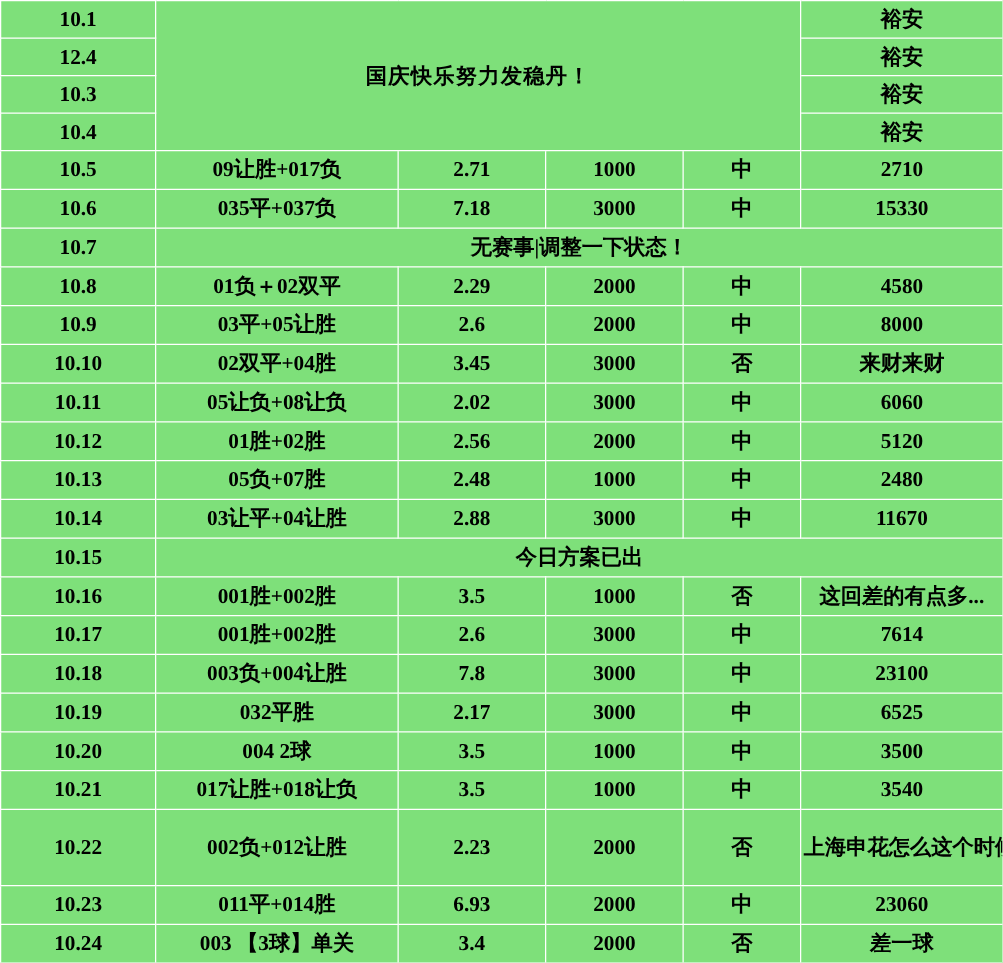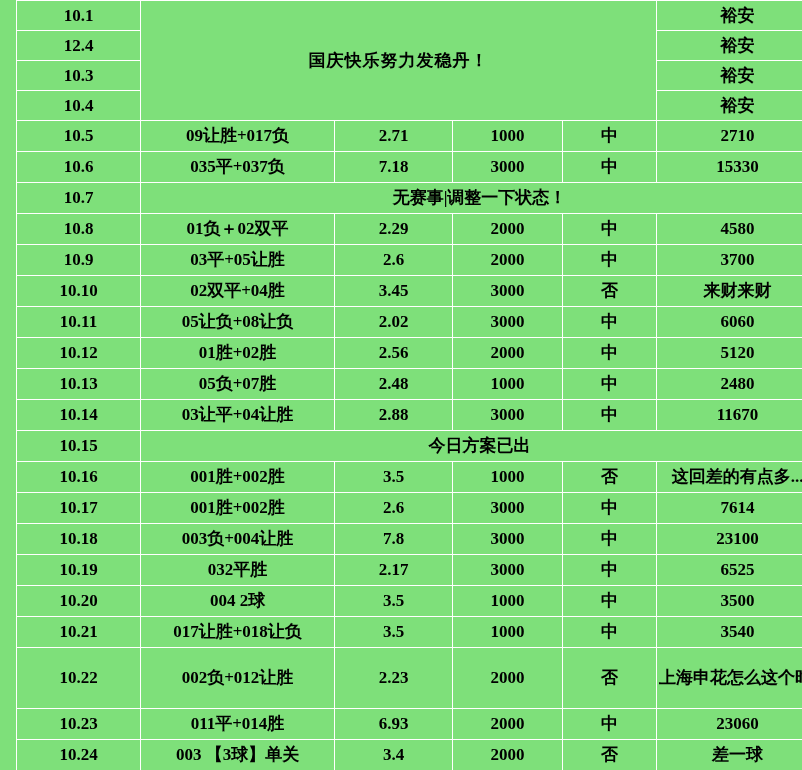--- a/index.html
+++ b/index.html
@@ -9,21 +9,20 @@
   }
   body {
     font-family: "Liberation Serif", "DejaVu Serif", serif;
   }
   .sheet {
     width: 802px;
     height: 770px;
     box-sizing: border-box;
     background: #7ee07a;
     overflow: hidden;
-    padding-left: 16px;
   }
   table.grid {
     width: 802px;
     border-collapse: collapse;
     table-layout: fixed;
     background: #7ee07a;
   }
   table.grid td {
     border: 1px solid #ffffff;
     text-align: center;
@@ -143,21 +142,21 @@
         <td class="result">中</td>
         <td class="profit">4580</td>
       </tr>
 
       <tr class="r-normal">
         <td class="date">10.9</td>
         <td class="pick">03平+05让胜</td>
         <td class="odds">2.6</td>
         <td class="stake">2000</td>
         <td class="result">中</td>
-        <td class="profit">3700</td>
+        <td class="profit">8000</td>
       </tr>
 
       <tr class="r-normal">
         <td class="date">10.10</td>
         <td class="pick">02双平+04胜</td>
         <td class="odds">3.45</td>
         <td class="stake">3000</td>
         <td class="result">否</td>
         <td class="profit">来财来财</td>
       </tr>

